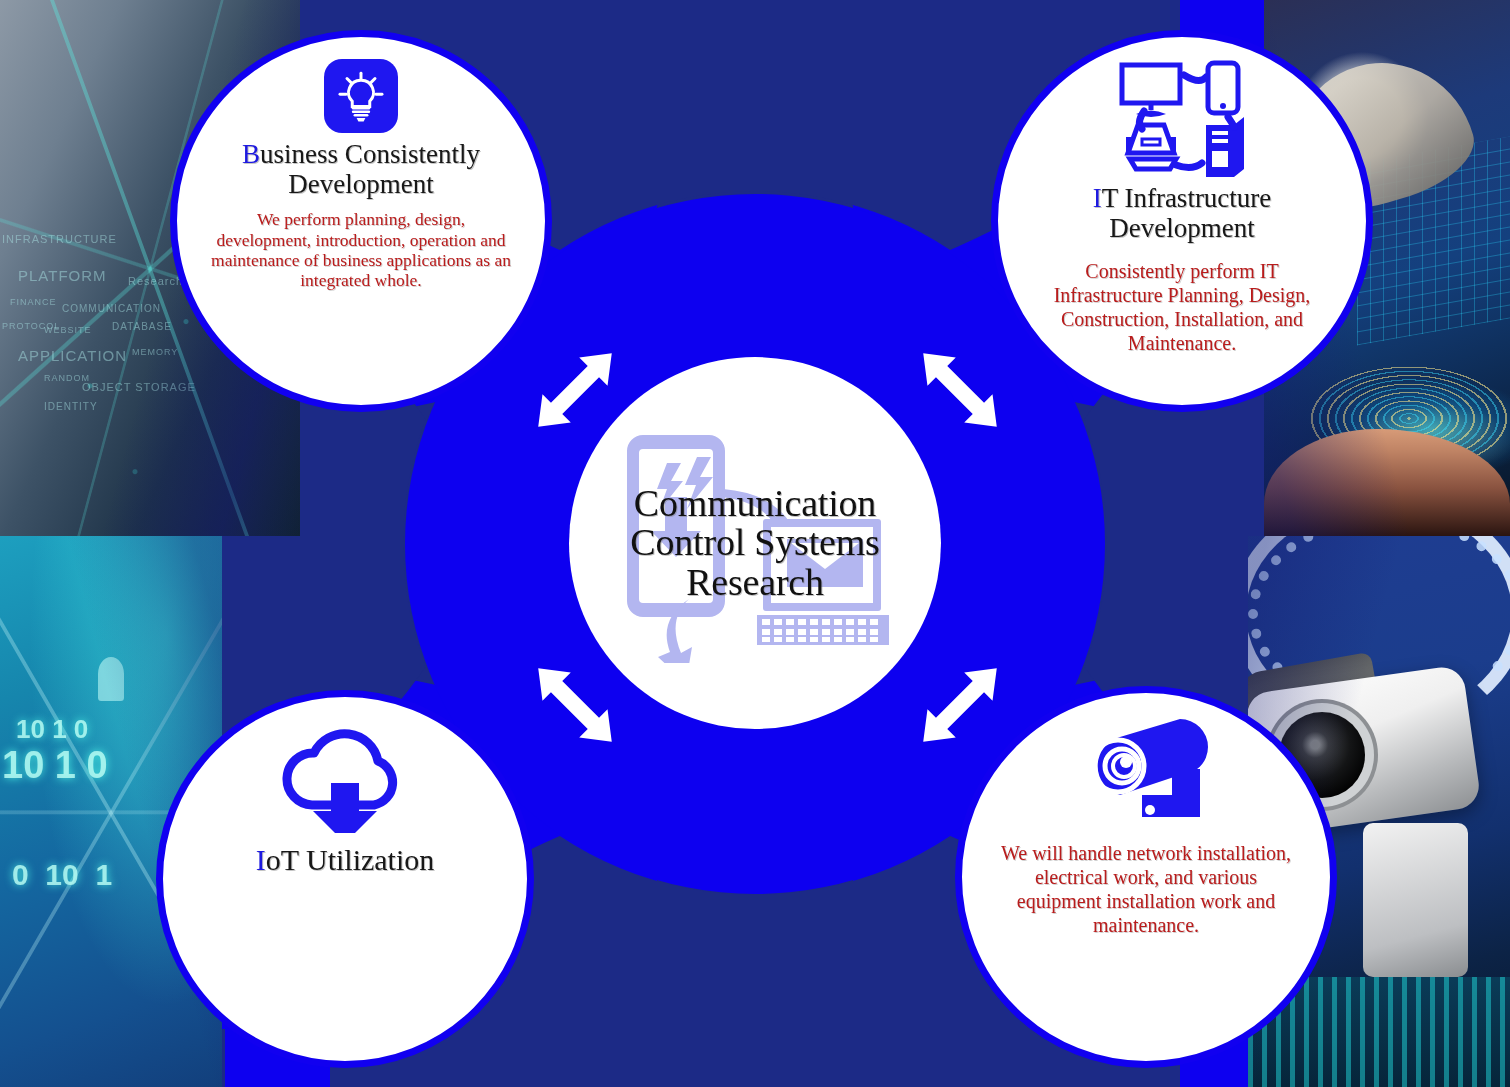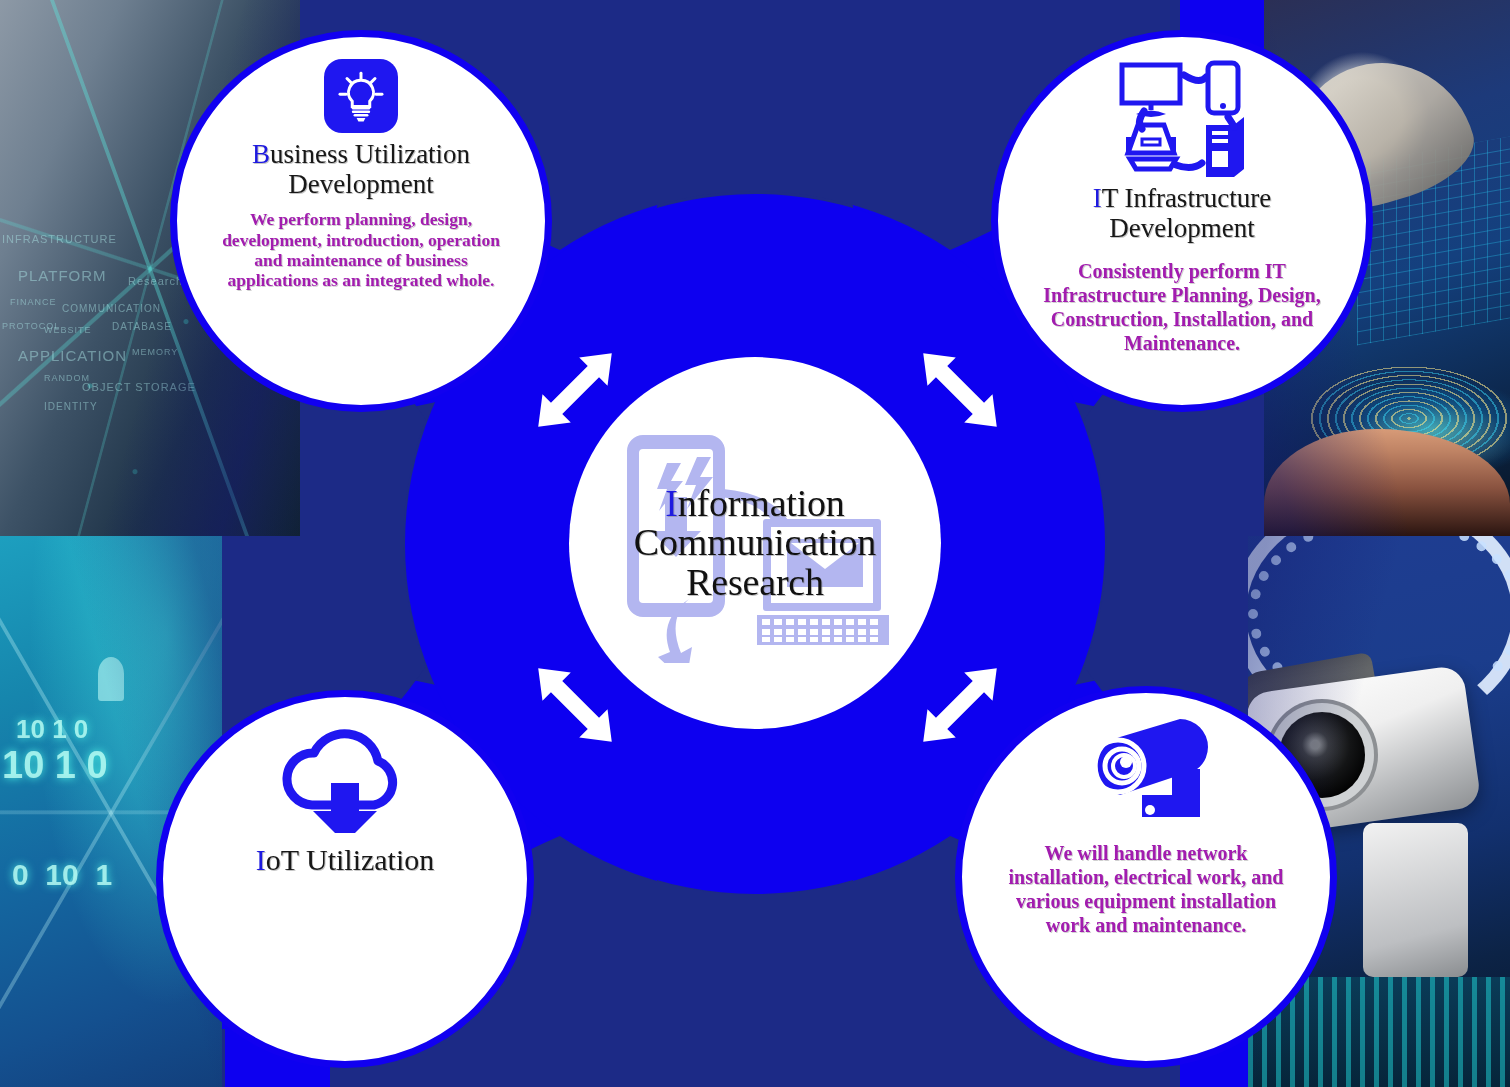--- a/index.html
+++ b/index.html
@@ -217,21 +217,21 @@
   .node-bl{left:156px;top:690px;width:378px;height:378px;padding:24px 36px;}
   .node-br{left:955px;top:686px;width:382px;height:382px;padding:24px 34px;}
 
   .node-icon{display:flex;align-items:center;justify-content:center;}
   .node-title{
     font-size:27px;color:#181818;line-height:1.12;margin-top:6px;
     text-shadow:1px 1px 0 rgba(140,140,140,.5);
   }
   .node-title .cap{color:#1e1ae0;}
   .node-body{
-    font-size:18.5px;font-weight:bold;color:#a21caf;line-height:1.16;margin-top:10px;
+    font-size:18.5px;font-weight:normal;color:#b91c1c;line-height:1.16;margin-top:10px;
     text-shadow:1px 1px 0 rgba(150,150,150,.45);
   }
   .node-tl .node-body{font-size:17.5px;}
   .node-bl .node-title{font-size:30px;margin-top:10px;}
   .node-bl .node-body{font-size:21px;line-height:1.22;margin-top:16px;}
   .node-br .node-title{font-size:29px;}
   .node-br .node-body{font-size:20px;line-height:1.2;margin-top:16px;}
   .node-tr .node-body{font-size:20px;line-height:1.2;margin-top:16px;}
 
   .icon-tile{
@@ -401,22 +401,22 @@
             <rect x="241" y="214" width="8" height="5"></rect>
           <rect x="253" y="214" width="8" height="5"></rect>
             <rect x="265" y="214" width="8" height="5"></rect>
         </g>
 
         <path d="M84 176 q-22 20 -8 54 l11 -6 l-6 36 l-28 -26 l12 -5 q-12 -32 19 -53 z"></path>
       </g>
     </svg>
 
     <div class="center-title">
-      <div><span class="cap">I</span><span>nformation</span></div>
       <div>Communication</div>
+      <div>Control Systems</div>
       <div>Research</div>
     </div>
   </div>
 
   <div class="node node-tl">
     <div class="node-icon">
       <div class="icon-tile">
         <svg width="56" height="56" viewBox="0 0 64 64">
           <g stroke="#ffffff" stroke-width="3.4" fill="none" stroke-linecap="round">
             <path d="M32 6 v7"></path>
@@ -429,21 +429,21 @@
           <g stroke="#ffffff" stroke-width="3" stroke-linecap="round">
             <path d="M23 46 h18"></path>
               <path d="M23 50 h18"></path>
               <path d="M25 54 h14"></path>
           </g>
           <path d="M27 57 h10 l-2 4 h-6 z" fill="#ffffff"></path>
         </svg>
       </div>
     </div>
     <div class="node-title">
-      <span class="cap">B</span><span>usiness Utilization</span><br>
+      <span class="cap">B</span><span>usiness Consistently</span><br>
       <span>Development</span>
     </div>
     <div class="node-body">We perform planning, design, development, introduction, operation and maintenance of business applications as an integrated whole.</div>
   </div>
 
   <div class="node node-tr">
     <div class="node-icon">
       <svg width="132" height="118" viewBox="0 0 132 118">
         <g fill="none" stroke="#1f17f0" stroke-width="5">
 

